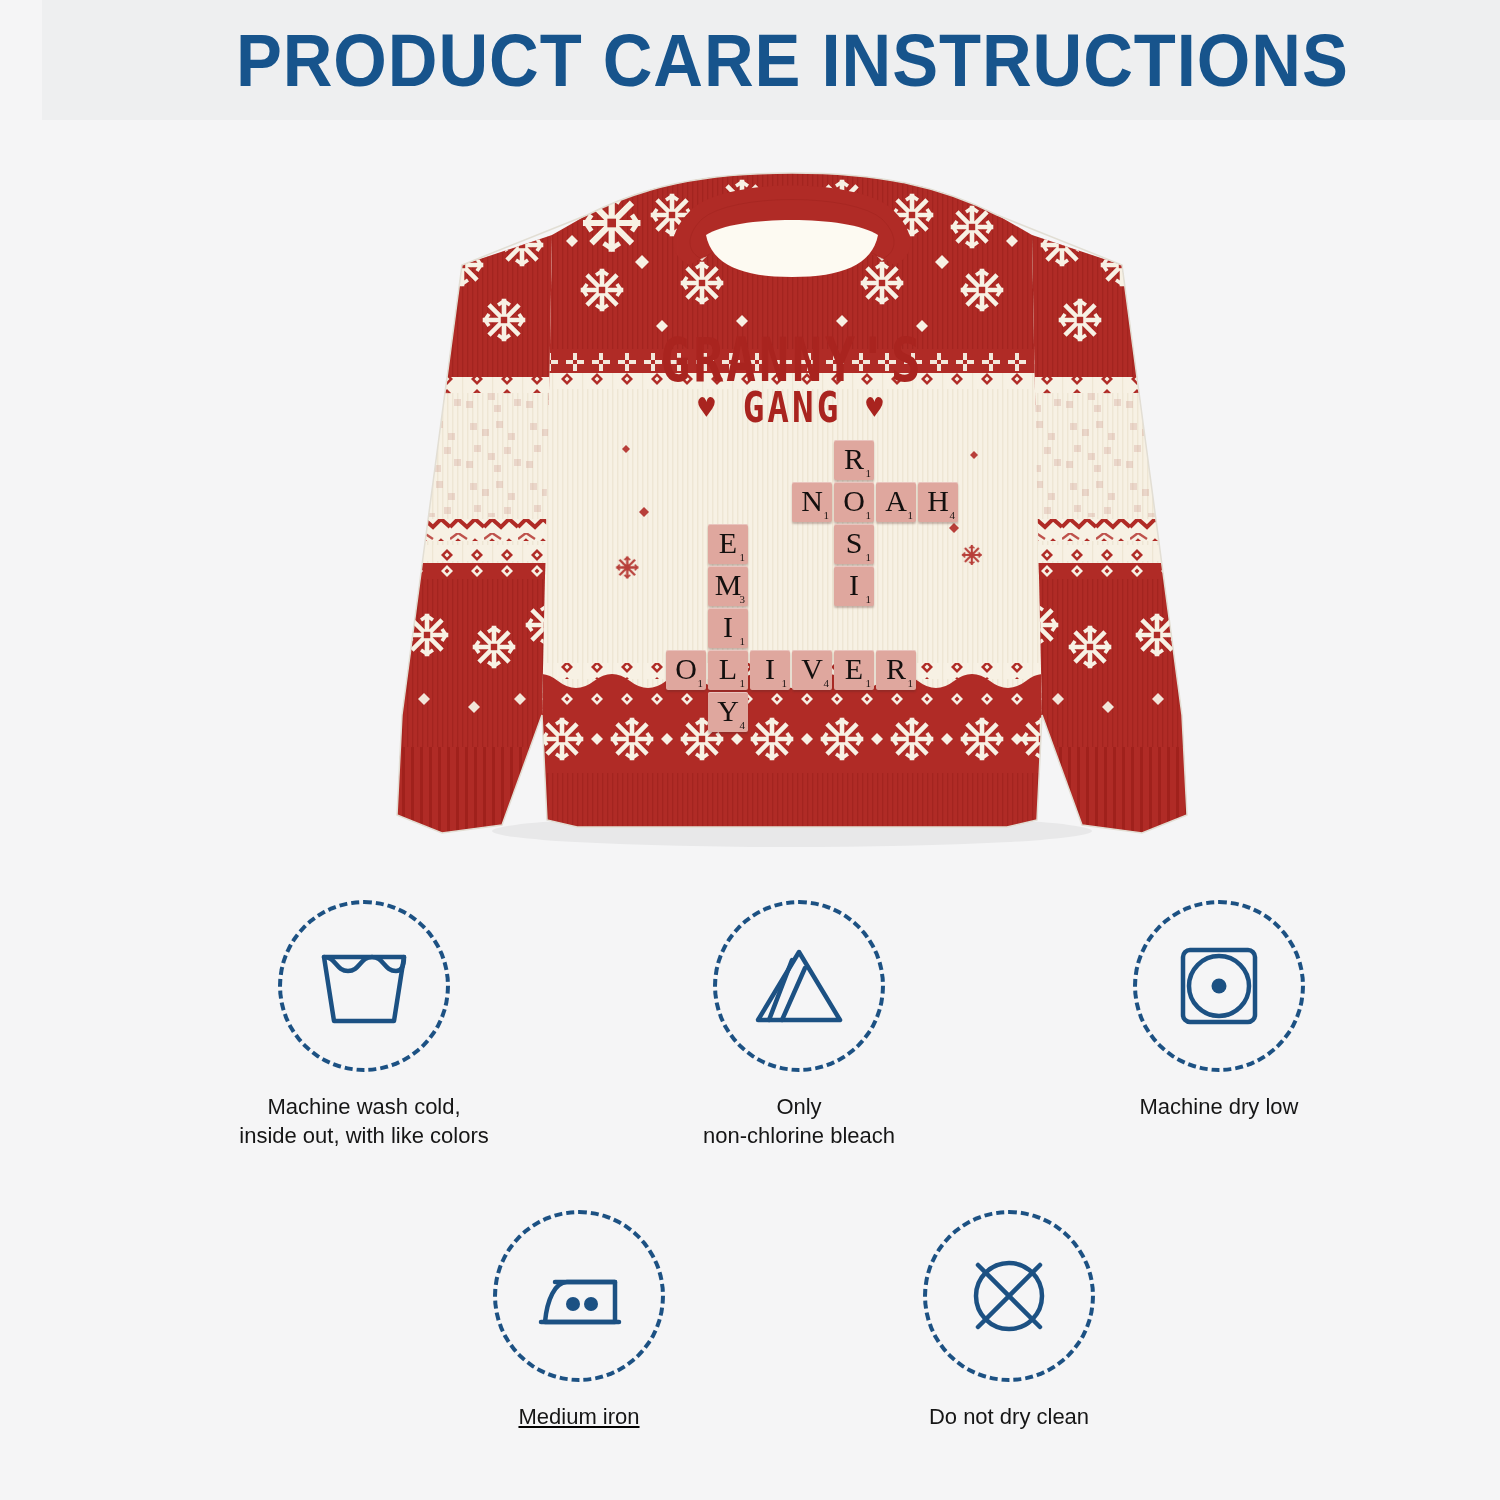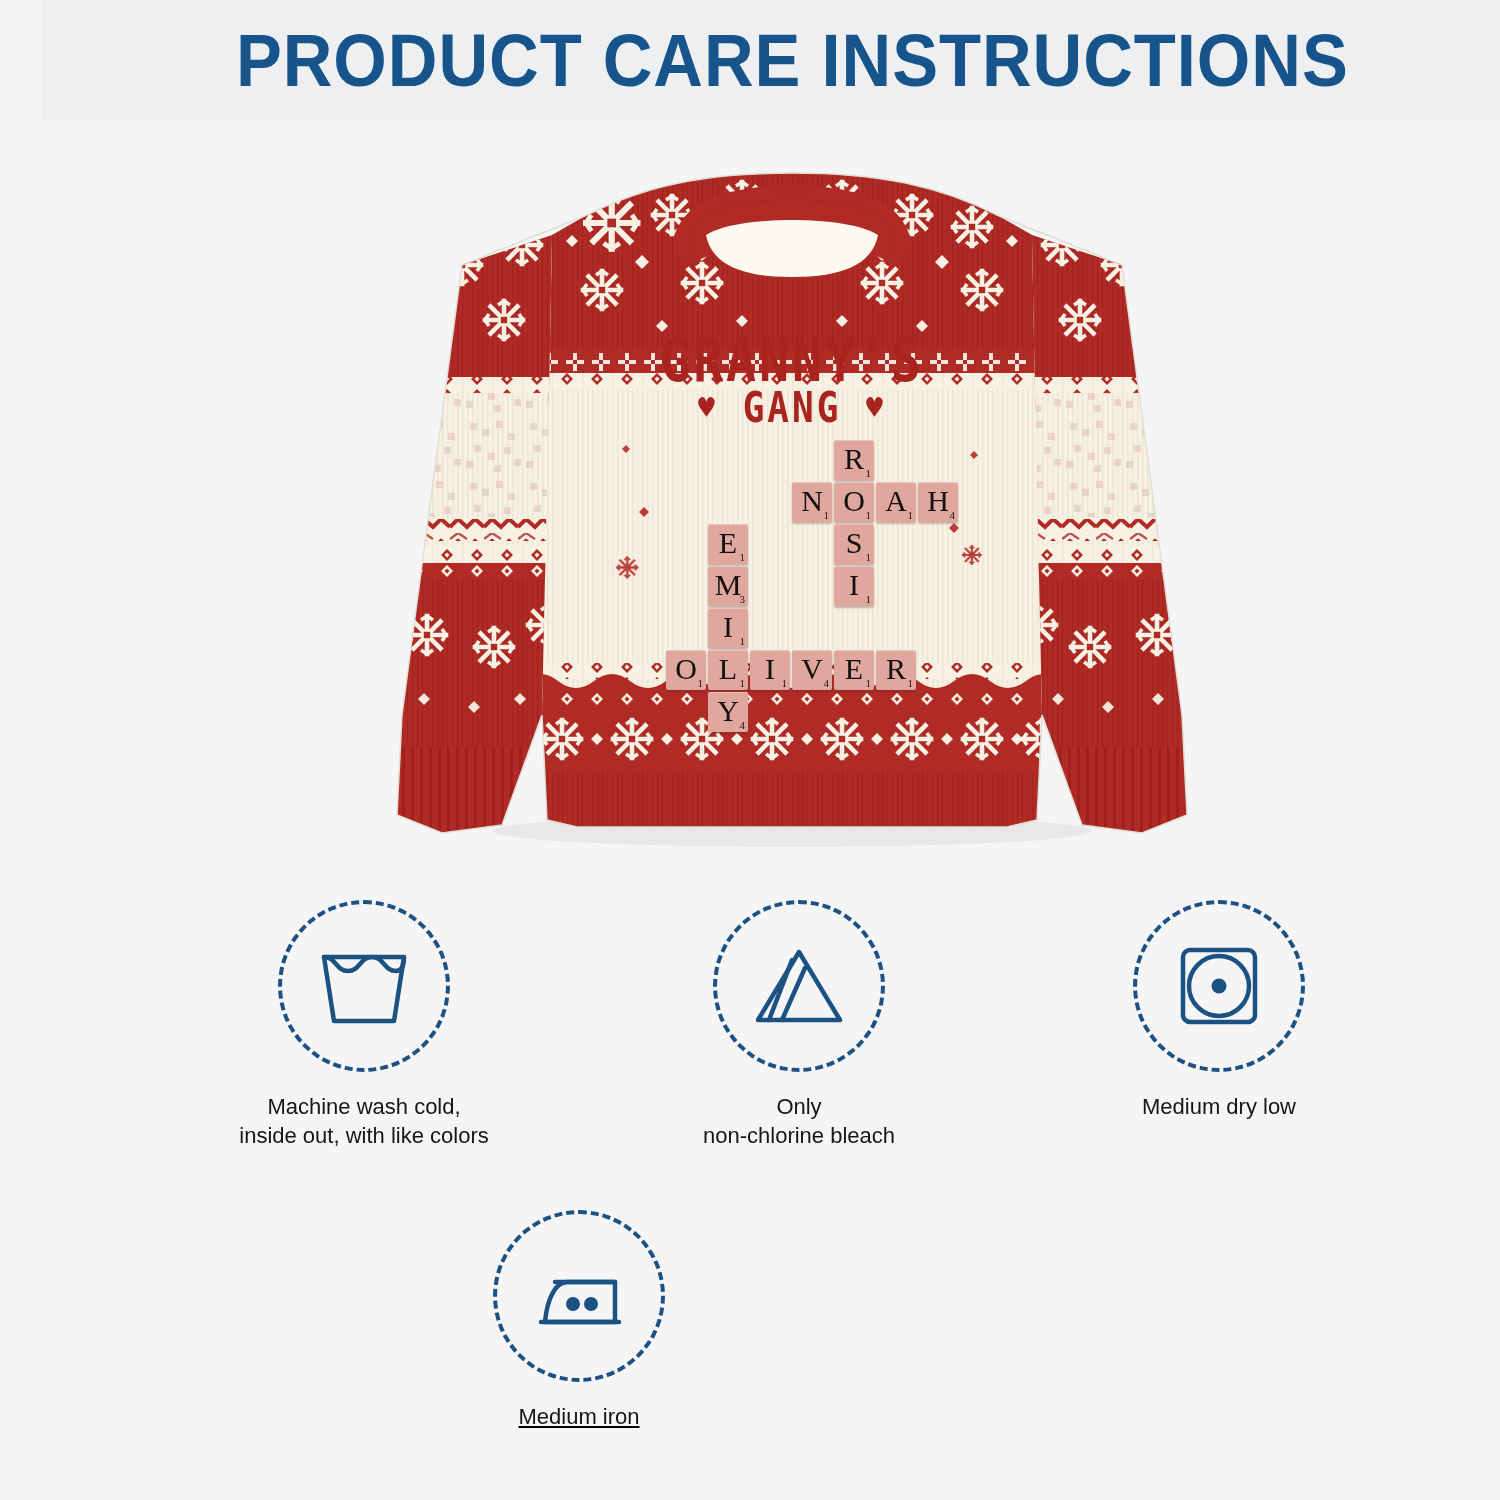--- a/index.html
+++ b/index.html
@@ -502,31 +502,43 @@
       <div class="care-item" style="left: 977px; top: 20px; width: 400px;">
         <div class="badge" style="border-color: rgb(28, 81, 131);">
           <span>
             <svg width="86" height="86" viewBox="0 0 86 86">
               <rect fill="none" stroke="#1c5183" stroke-width="4.5" stroke-linecap="round" stroke-linejoin="round" x="7" y="7" width="72" height="72" rx="7"></rect>
               <circle fill="none" stroke="#1c5183" stroke-width="4.5" stroke-linecap="round" stroke-linejoin="round" cx="43" cy="43" r="30"></circle>
               <circle cx="43" cy="43" r="7.5" fill="#1c5183"></circle>
             </svg>
           </span>
         </div>
-        <div class="care-label">Medium dry low</div>
+        <div class="care-label">Machine dry low</div>
       </div>
       <div class="care-item" style="left: 337px; top: 330px; width: 400px; text-decoration: underline;">
         <div class="badge" style="border-color: rgb(28, 81, 131);">
           <span>
             <svg width="96" height="72" viewBox="0 0 96 72">
               <path fill="none" stroke="#1c5183" stroke-width="4.5" stroke-linecap="round" stroke-linejoin="round" d="M14 62 H84 V22 H36 C24 22 16 40 14 62 Z"></path>
               <path fill="none" stroke="#1c5183" stroke-width="4.5" stroke-linecap="round" stroke-linejoin="round" d="M24 22 H84"></path>
               <path fill="none" stroke="#1c5183" stroke-width="4.5" stroke-linecap="round" stroke-linejoin="round" d="M10 62 H88"></path>
               <circle cx="42" cy="44" r="7" fill="#1c5183"></circle>
               <circle cx="60" cy="44" r="7" fill="#1c5183"></circle>
             </svg>
           </span>
         </div>
         <div class="care-label">Medium iron</div>
       </div>
+      <div class="care-item" style="left: 767px; top: 330px; width: 400px;">
+        <div class="badge" style="border-color: rgb(28, 81, 131);">
+          <span>
+            <svg width="90" height="90" viewBox="0 0 90 90">
+              <circle fill="none" stroke="#1c5183" stroke-width="4.5" stroke-linecap="round" stroke-linejoin="round" cx="45" cy="45" r="33"></circle>
+              <path fill="none" stroke="#1c5183" stroke-width="4.5" stroke-linecap="round" stroke-linejoin="round" d="M14 14 L76 76"></path>
+              <path fill="none" stroke="#1c5183" stroke-width="4.5" stroke-linecap="round" stroke-linejoin="round" d="M76 14 L14 76"></path>
+            </svg>
+          </span>
+        </div>
+        <div class="care-label">Do not dry clean</div>
+      </div>
     </div>
 
 </div>
 
 </body></html>

